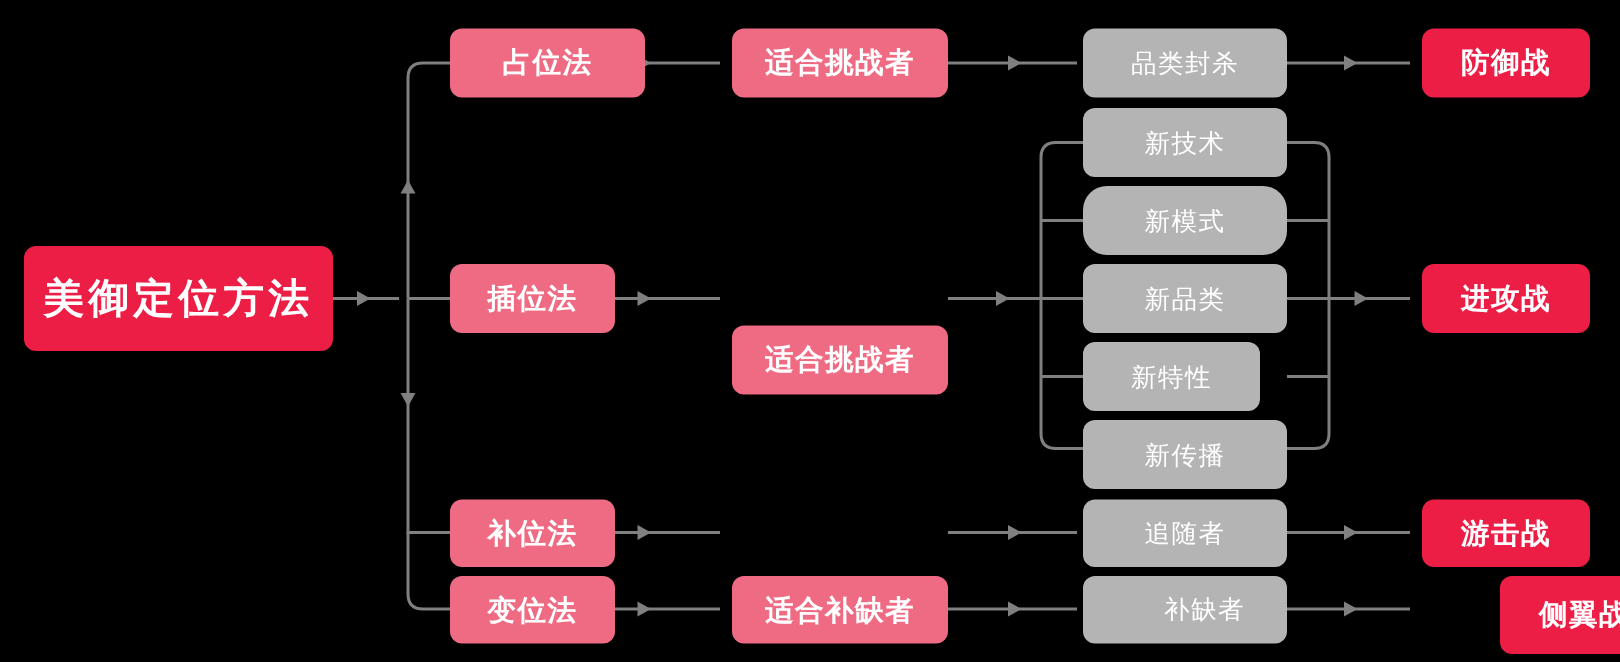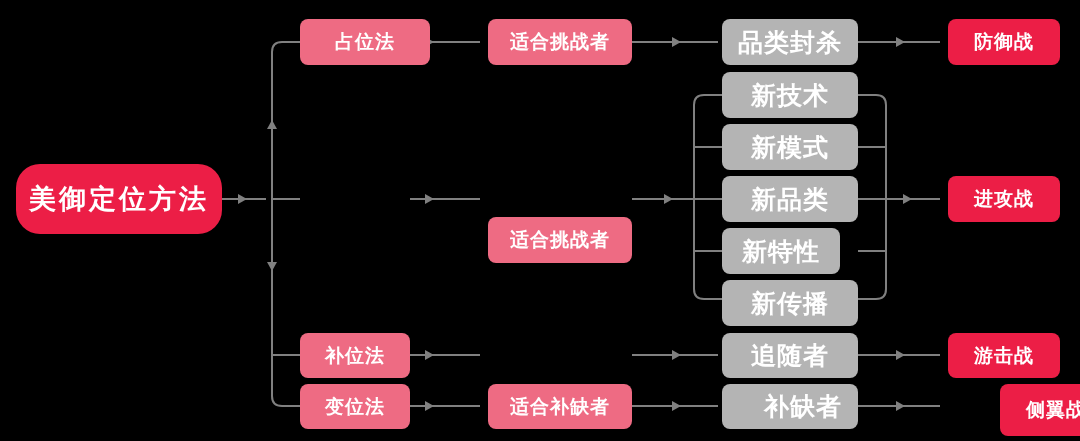--- a/index.html
+++ b/index.html
@@ -22,34 +22,34 @@
     justify-content: center;
     color: #ffffff;
     border-radius: 8px;
     box-sizing: border-box;
     letter-spacing: 1px;
     white-space: nowrap;
     z-index: 3;
   }
   .node.root {
     background: #ec1e46;
-    border-radius: 24px;
+    border-radius: 8px;
     font-size: 27px;
     font-weight: bold;
     letter-spacing: 3px;
   }
   .node.pink {
     background: #ee6b83;
     font-size: 19px;
     font-weight: bold;
   }
   .node.gray {
     background: #b4b4b4;
-    font-size: 25px;
-    font-weight: bold;
+    font-size: 17px;
+    font-weight: normal;
   }
   .node.red {
     background: #ec1e46;
     font-size: 19px;
     font-weight: bold;
   }
   .arrow {
     position: absolute;
     width: 0;
     height: 0;
@@ -152,30 +152,31 @@
   <div class="arrow right" style="left:672px; top:401px;"></div>
 
   <div class="arrow right" style="left:896px; top:37px;"></div>
   <div class="arrow right" style="left:903px; top:194px;"></div>
   <div class="arrow right" style="left:896px; top:350px;"></div>
   <div class="arrow right" style="left:896px; top:401px;"></div>
 
   <div class="node root" style="left:16px; top:164px; width:206px; height:70px;">美御定位方法</div>
 
   <div class="node pink" style="left:300px; top:19px; width:130px; height:46px;">占位法</div>
+  <div class="node pink" style="left:300px; top:176px; width:110px; height:46px;">插位法</div>
   <div class="node pink" style="left:300px; top:333px; width:110px; height:45px;">补位法</div>
   <div class="node pink" style="left:300px; top:384px; width:110px; height:45px;">变位法</div>
 
   <div class="node pink" style="left:488px; top:19px; width:144px; height:46px;">适合挑战者</div>
   <div class="node pink" style="left:488px; top:176px; width:144px; height:46px;margin-top:41px;">适合挑战者</div>
   <div class="node pink" style="left:488px; top:384px; width:144px; height:45px;">适合补缺者</div>
 
   <div class="node gray" style="left:722px; top:19px; width:136px; height:46px;">品类封杀</div>
   <div class="node gray" style="left:722px; top:72px; width:136px; height:46px;">新技术</div>
-  <div class="node gray" style="left:722px; top:124px; width:136px; height:46px;">新模式</div>
+  <div class="node gray" style="left:722px; top:124px; width:136px; height:46px;border-radius:16px;">新模式</div>
   <div class="node gray" style="left:722px; top:176px; width:136px; height:46px;">新品类</div>
   <div class="node gray" style="left:722px; top:228px; width:118px; height:46px;">新特性</div>
   <div class="node gray" style="left:722px; top:280px; width:136px; height:46px;">新传播</div>
   <div class="node gray" style="left:722px; top:333px; width:136px; height:45px;">追随者</div>
   <div class="node gray" style="left:722px; top:384px; width:136px; height:45px;padding-left:26px;">补缺者</div>
 
   <div class="node red" style="left:948px; top:19px; width:112px; height:46px;">防御战</div>
   <div class="node red" style="left:948px; top:176px; width:112px; height:46px;">进攻战</div>
   <div class="node red" style="left:948px; top:333px; width:112px; height:45px;text-align:right;">游击战</div>
   <div class="node red" style="left:1000px; top:384px; width:112px; height:52px;">侧翼战</div>

